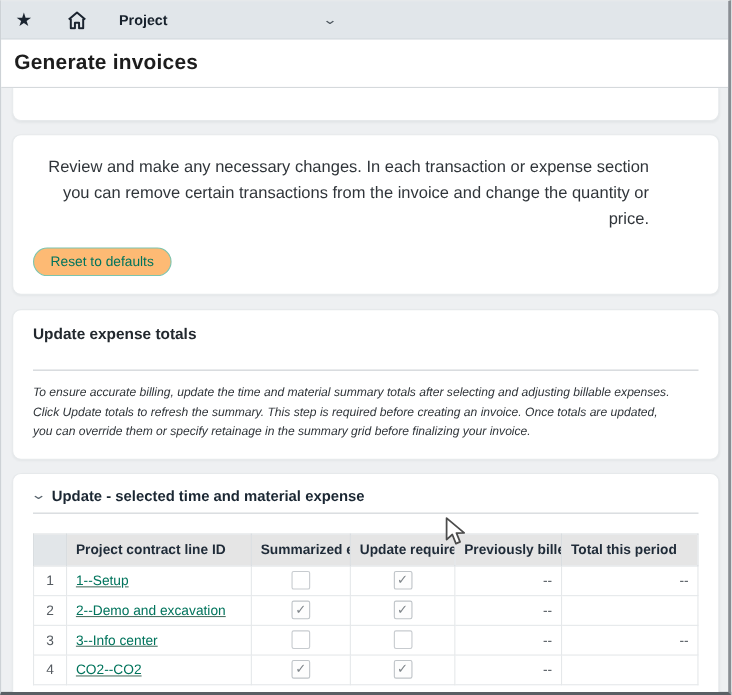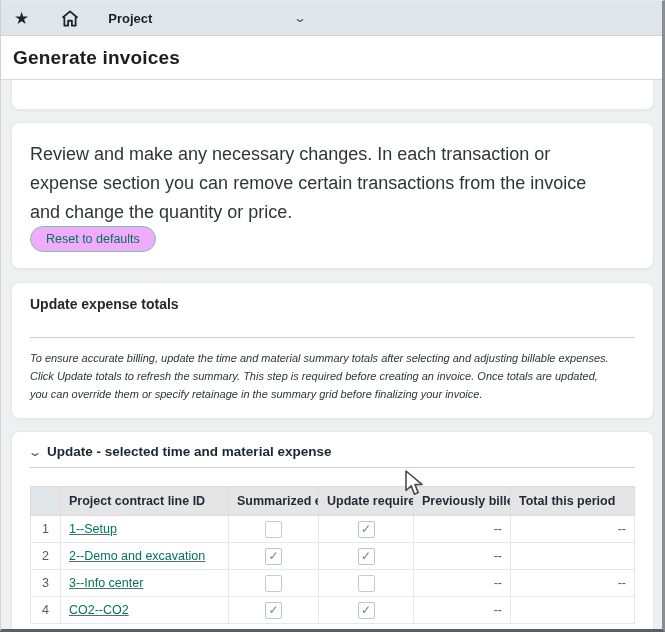--- a/index.html
+++ b/index.html
@@ -18,23 +18,23 @@
   .topbar .navlabel{margin-left:29px;font-size:13px;font-weight:700;color:#17212c;cursor:pointer;}
   .topbar .chev{margin-left:143px;color:#4d565e;font-size:12px;transform:scaleX(1.4);cursor:pointer;}
   
   .titlebar{height:43px;background:#ffffff;display:flex;align-items:center;border-bottom:1px solid #d6dadd;}
   .titlebar h1{margin:0 0 0 12px;font-size:19px;font-weight:700;color:#1d1d1d;letter-spacing:.2px;}
   
   .page{padding:0 4px 0 10px;}
   .card{background:#fff;border:1px solid #e6e9eb;border-radius:8px;margin-right:4px;box-shadow:0 1px 2px rgba(40,50,60,.05);}
   .card-sliver{height:29px;border-top:none;border-radius:0 0 8px 8px;margin-bottom:12px;}
   .card-review{margin-bottom:13px;padding:15px 18px 16px 18px;}
-  .card-review p{margin:2px 0 0 0;font-size:18px;line-height:1.6;color:#30353a;max-width:560px;}
+  .card-review p{margin:2px 0 0 0;font-size:15px;line-height:1.6;color:#30353a;max-width:560px;text-align:right;}
   .pill-btn{
-    display:inline-block;background:#f0abfc;border:1px solid #7cc4ae;border-radius:15px;
+    display:inline-block;margin-top:13px;background:#fdba74;border:1px solid #7cc4ae;border-radius:15px;
     padding:5px 15px;font-size:12.5px;font-weight:400;color:#00745c;cursor:pointer;font-family:inherit;
   }
   .card-update{margin-bottom:12px;padding:13px 18px 15px 18px;}
   .card-update h2{margin:0;font-size:14px;font-weight:600;color:#22282e;padding-bottom:25px;border-bottom:1px solid #c9ced2;}
   .card-update p{margin:12px 0 0 0;font-size:11px;line-height:1.6;color:#30353a;max-width:585px;font-style:italic;}
   
   .card-summary{padding:12px 18px 24px 18px;}
   .summary-head{display:flex;align-items:center;gap:7px;padding-bottom:8px;border-bottom:1px solid #ccd1d5;cursor:pointer;}
   .summary-head .chev-down{color:#59656e;font-size:12px;transform:scaleX(1.5);}
   .summary-head h2{margin:0;font-size:13.5px;font-weight:700;color:#1b2733;}

